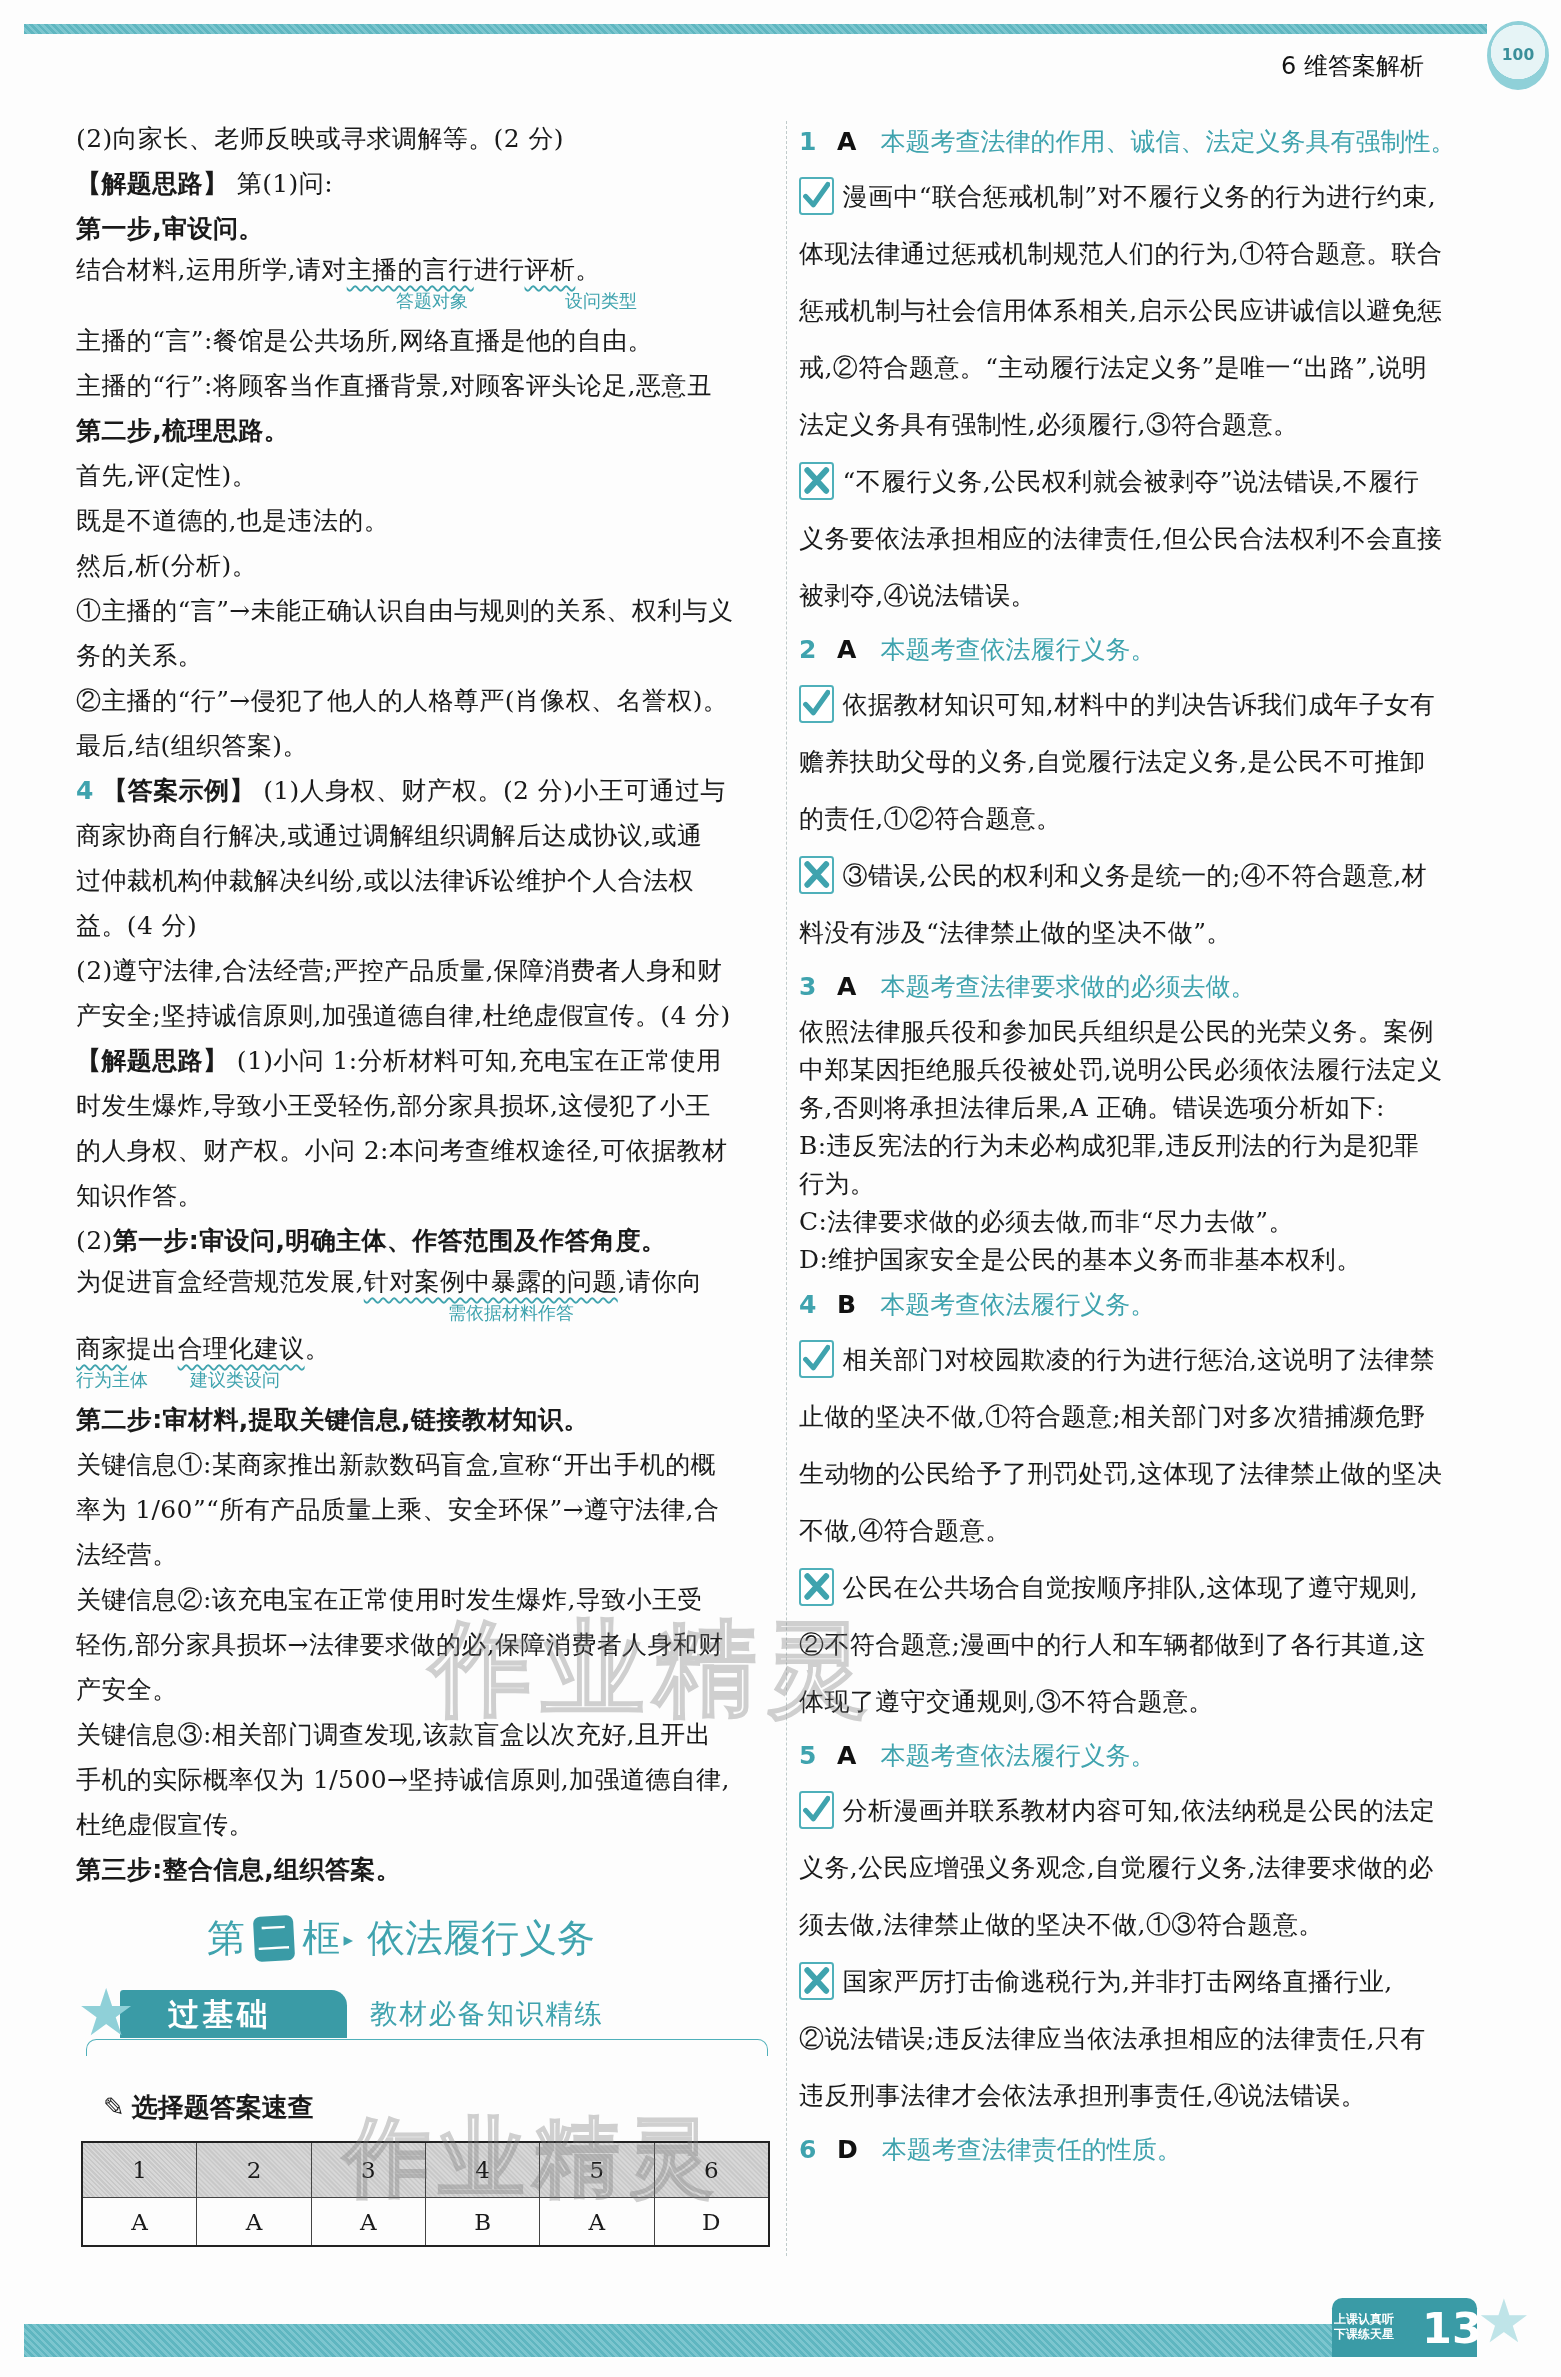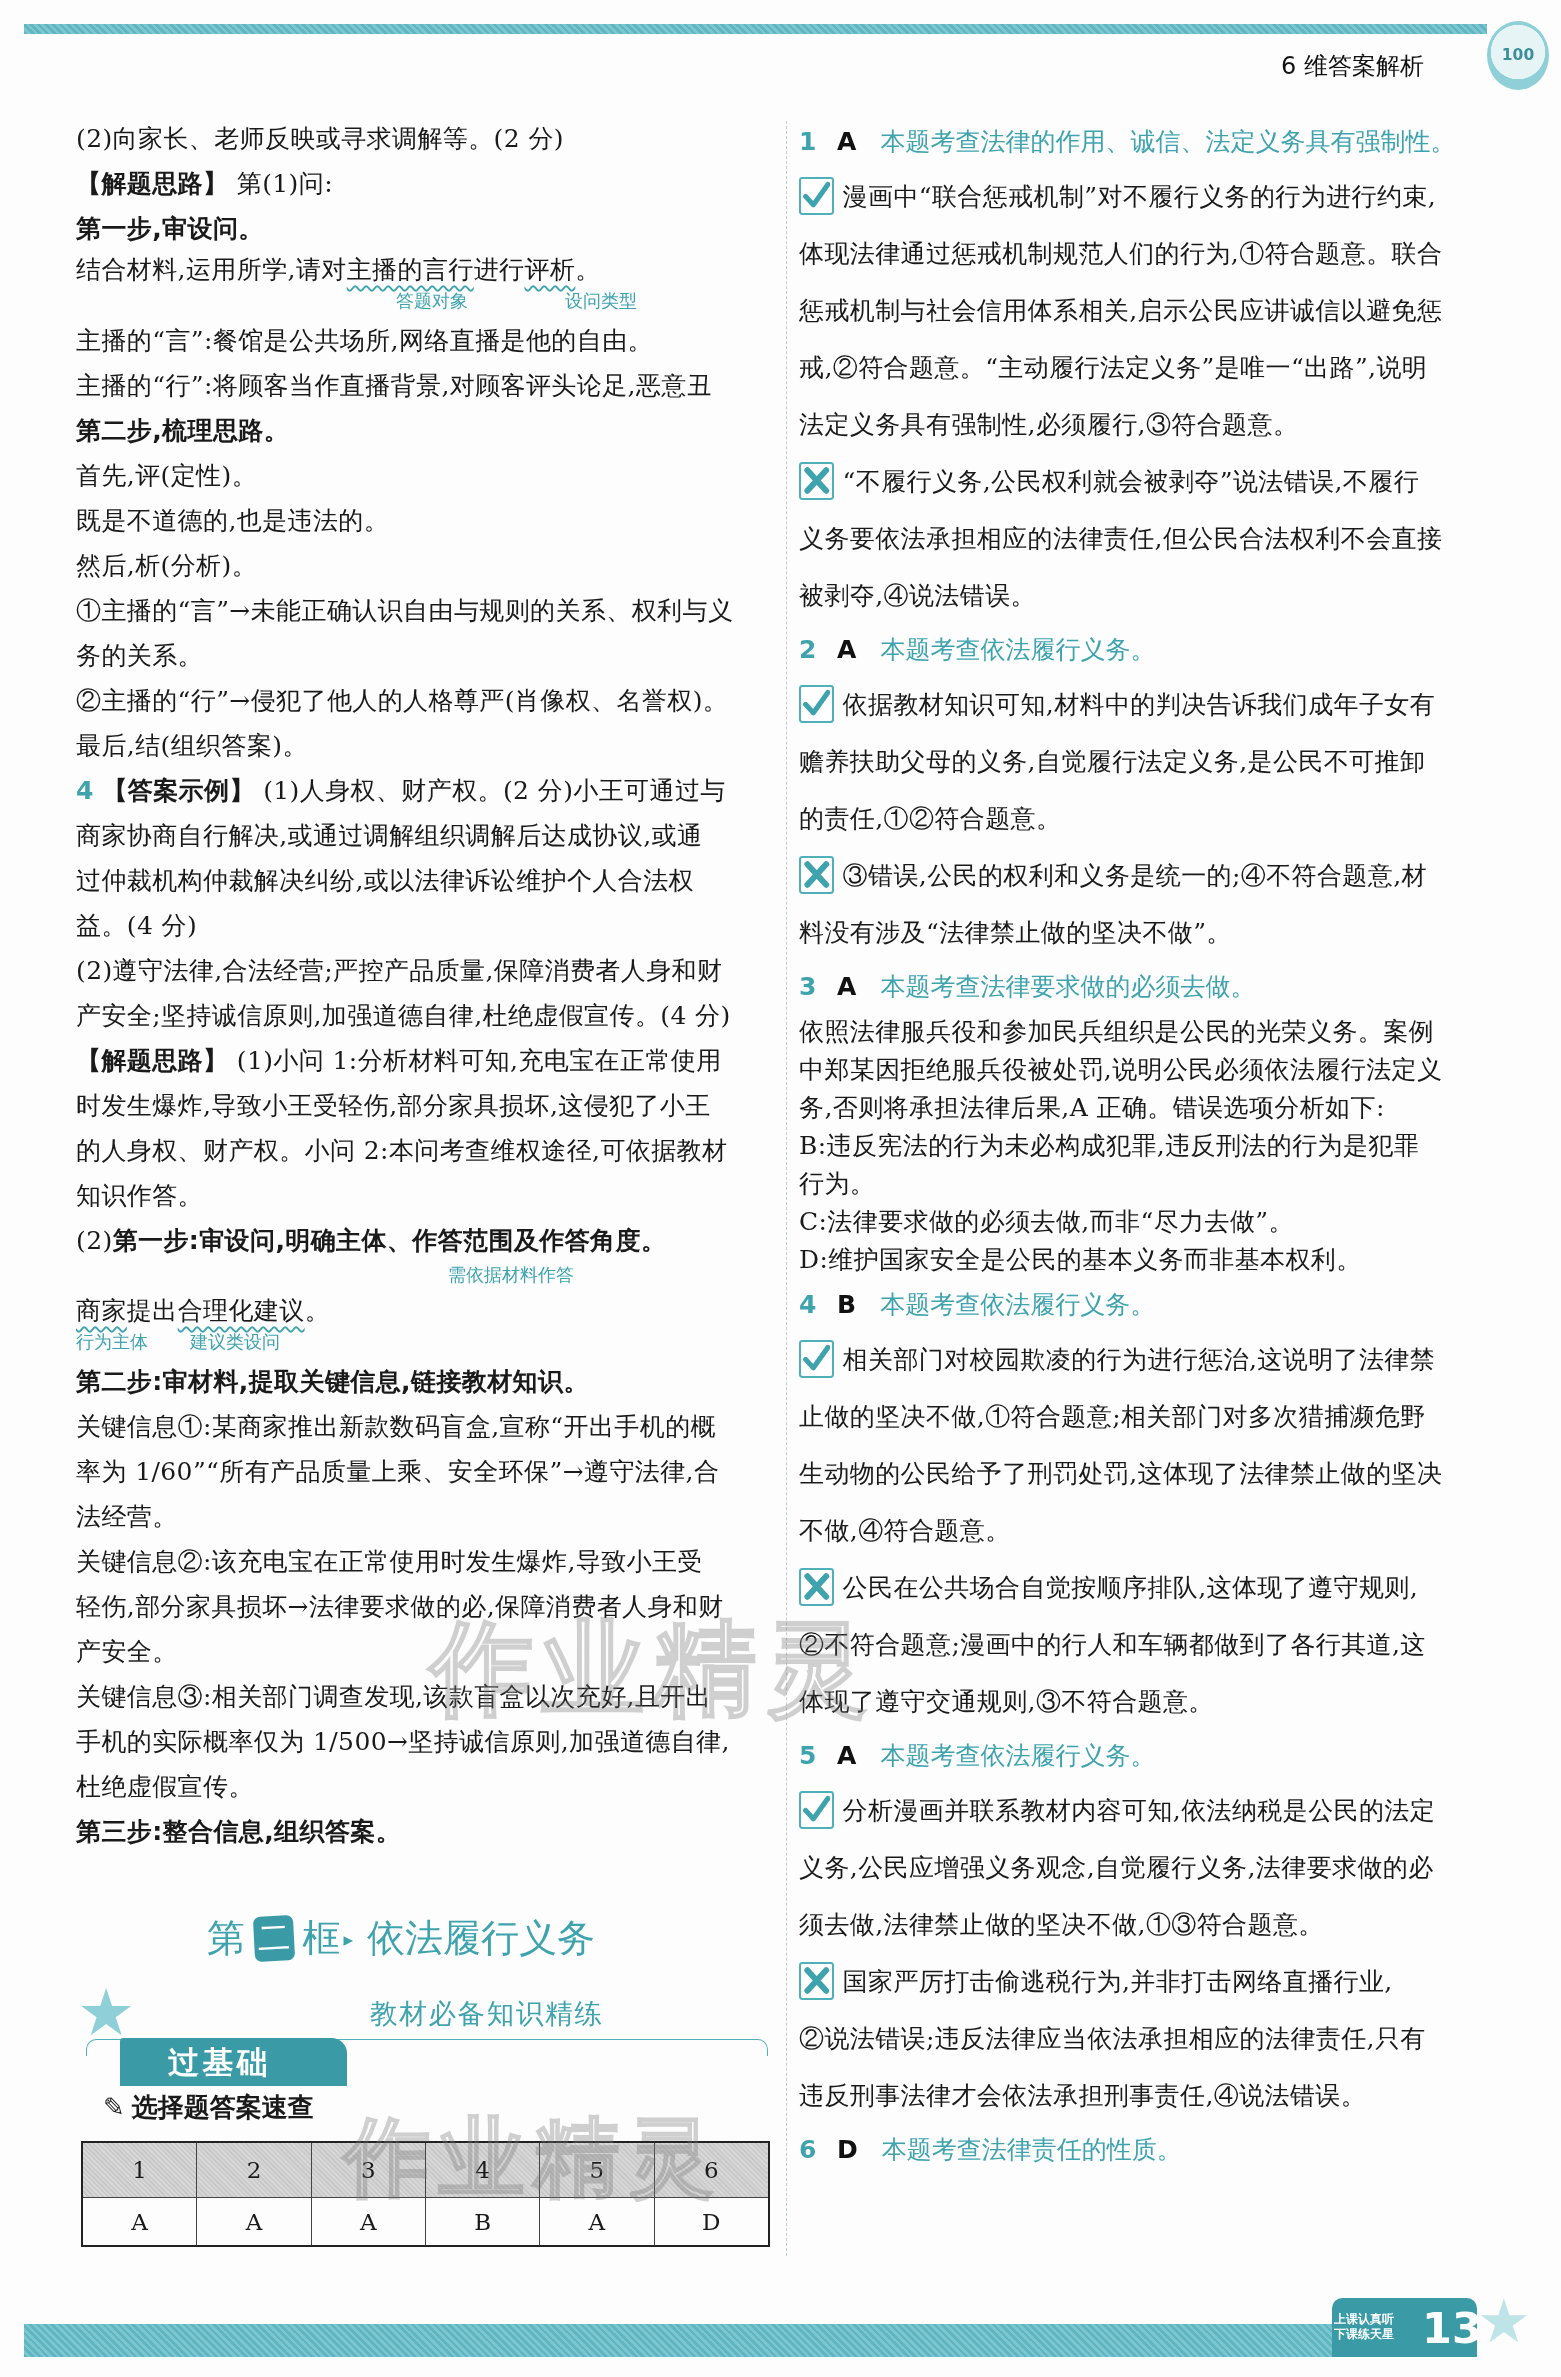--- a/index.html
+++ b/index.html
@@ -54,21 +54,21 @@
     font-size: 33px;
   }
   .section-arrow { font-size: 19px; margin: 0 13.8px 0 3.4px; }
   .basics-bar { position: absolute; left: 77px; top: 1980px; width: 697px; height: 77px; }
   .basics-star {
     position: absolute; left: 0; top: 0; width: 65px; height: 65px; color: #8fd0d8; font-size: 65px; line-height: 65px;
   }
   .basics-tab {
     position: absolute; left: 43px; top: 10.3px; width: 227px; height: 48px; background: #3a9ba6;
     border-radius: 3.4px 15.5px 0 0; color: #fff; font-family: "DejaVu Sans", sans-serif; font-weight: bold;
-    font-size: 31px; line-height: 48px; padding-left: 48px; box-sizing: border-box; letter-spacing: 3.4px; margin-top: 48px;
+    font-size: 31px; line-height: 48px; padding-left: 48px; box-sizing: border-box; letter-spacing: 3.4px;
   }
   .basics-sub {
     position: absolute; left: 293px; top: 15.5px; font-family: Liberation Mono, monospace; font-size: 27.5px;
     color: #3fa3ae; letter-spacing: 1.7px;
   }
   .basics-line { position: absolute; left: 8.6px; top: 59px; width: 680px; height: 15.5px;
     border-top: 1.7px solid #4fb0ba; border-left: 1.7px solid #4fb0ba; border-right: 1.7px solid #4fb0ba;
     border-radius: 10.3px 10.3px 0 0; }
   .quick-title {
     position: absolute; left: 103px; top: 2090px; font-family: "DejaVu Sans", sans-serif; font-weight: bold;
@@ -145,20 +145,23 @@
   <div class="line">产安全;坚持诚信原则,加强道德自律,杜绝虚假宣传。(4 分)</div>
   <div class="line">
     <span class="bold">【解题思路】</span><span> (1)小问 1:分析材料可知,充电宝在正常使用</span>
   </div>
   <div class="line">时发生爆炸,导致小王受轻伤,部分家具损坏,这侵犯了小王</div>
   <div class="line">的人身权、财产权。小问 2:本问考查维权途径,可依据教材</div>
   <div class="line">知识作答。</div>
 
   <div class="line">
     <span>(2)</span><span class="bold">第一步:审设问,明确主体、作答范围及作答角度。</span>
+  </div>
+  <div class="line" style="line-height:38px;">
+    <span>为促进盲盒经营规范发展,</span><span class="wavy">针对案例中暴露的问题</span><span>,请你向</span>
   </div>
   <div class="anno-row">
     <span style="left:372px;">需依据材料作答</span>
   </div>
   <div class="line" style="line-height:38px;">
     <span class="wavy">商家</span><span>提出</span><span class="wavy">合理化建议</span><span>。</span>
   </div>
   <div class="anno-row">
     <span style="left:0px;">行为主体</span>
     <span style="left:114px;">建议类设问</span>

